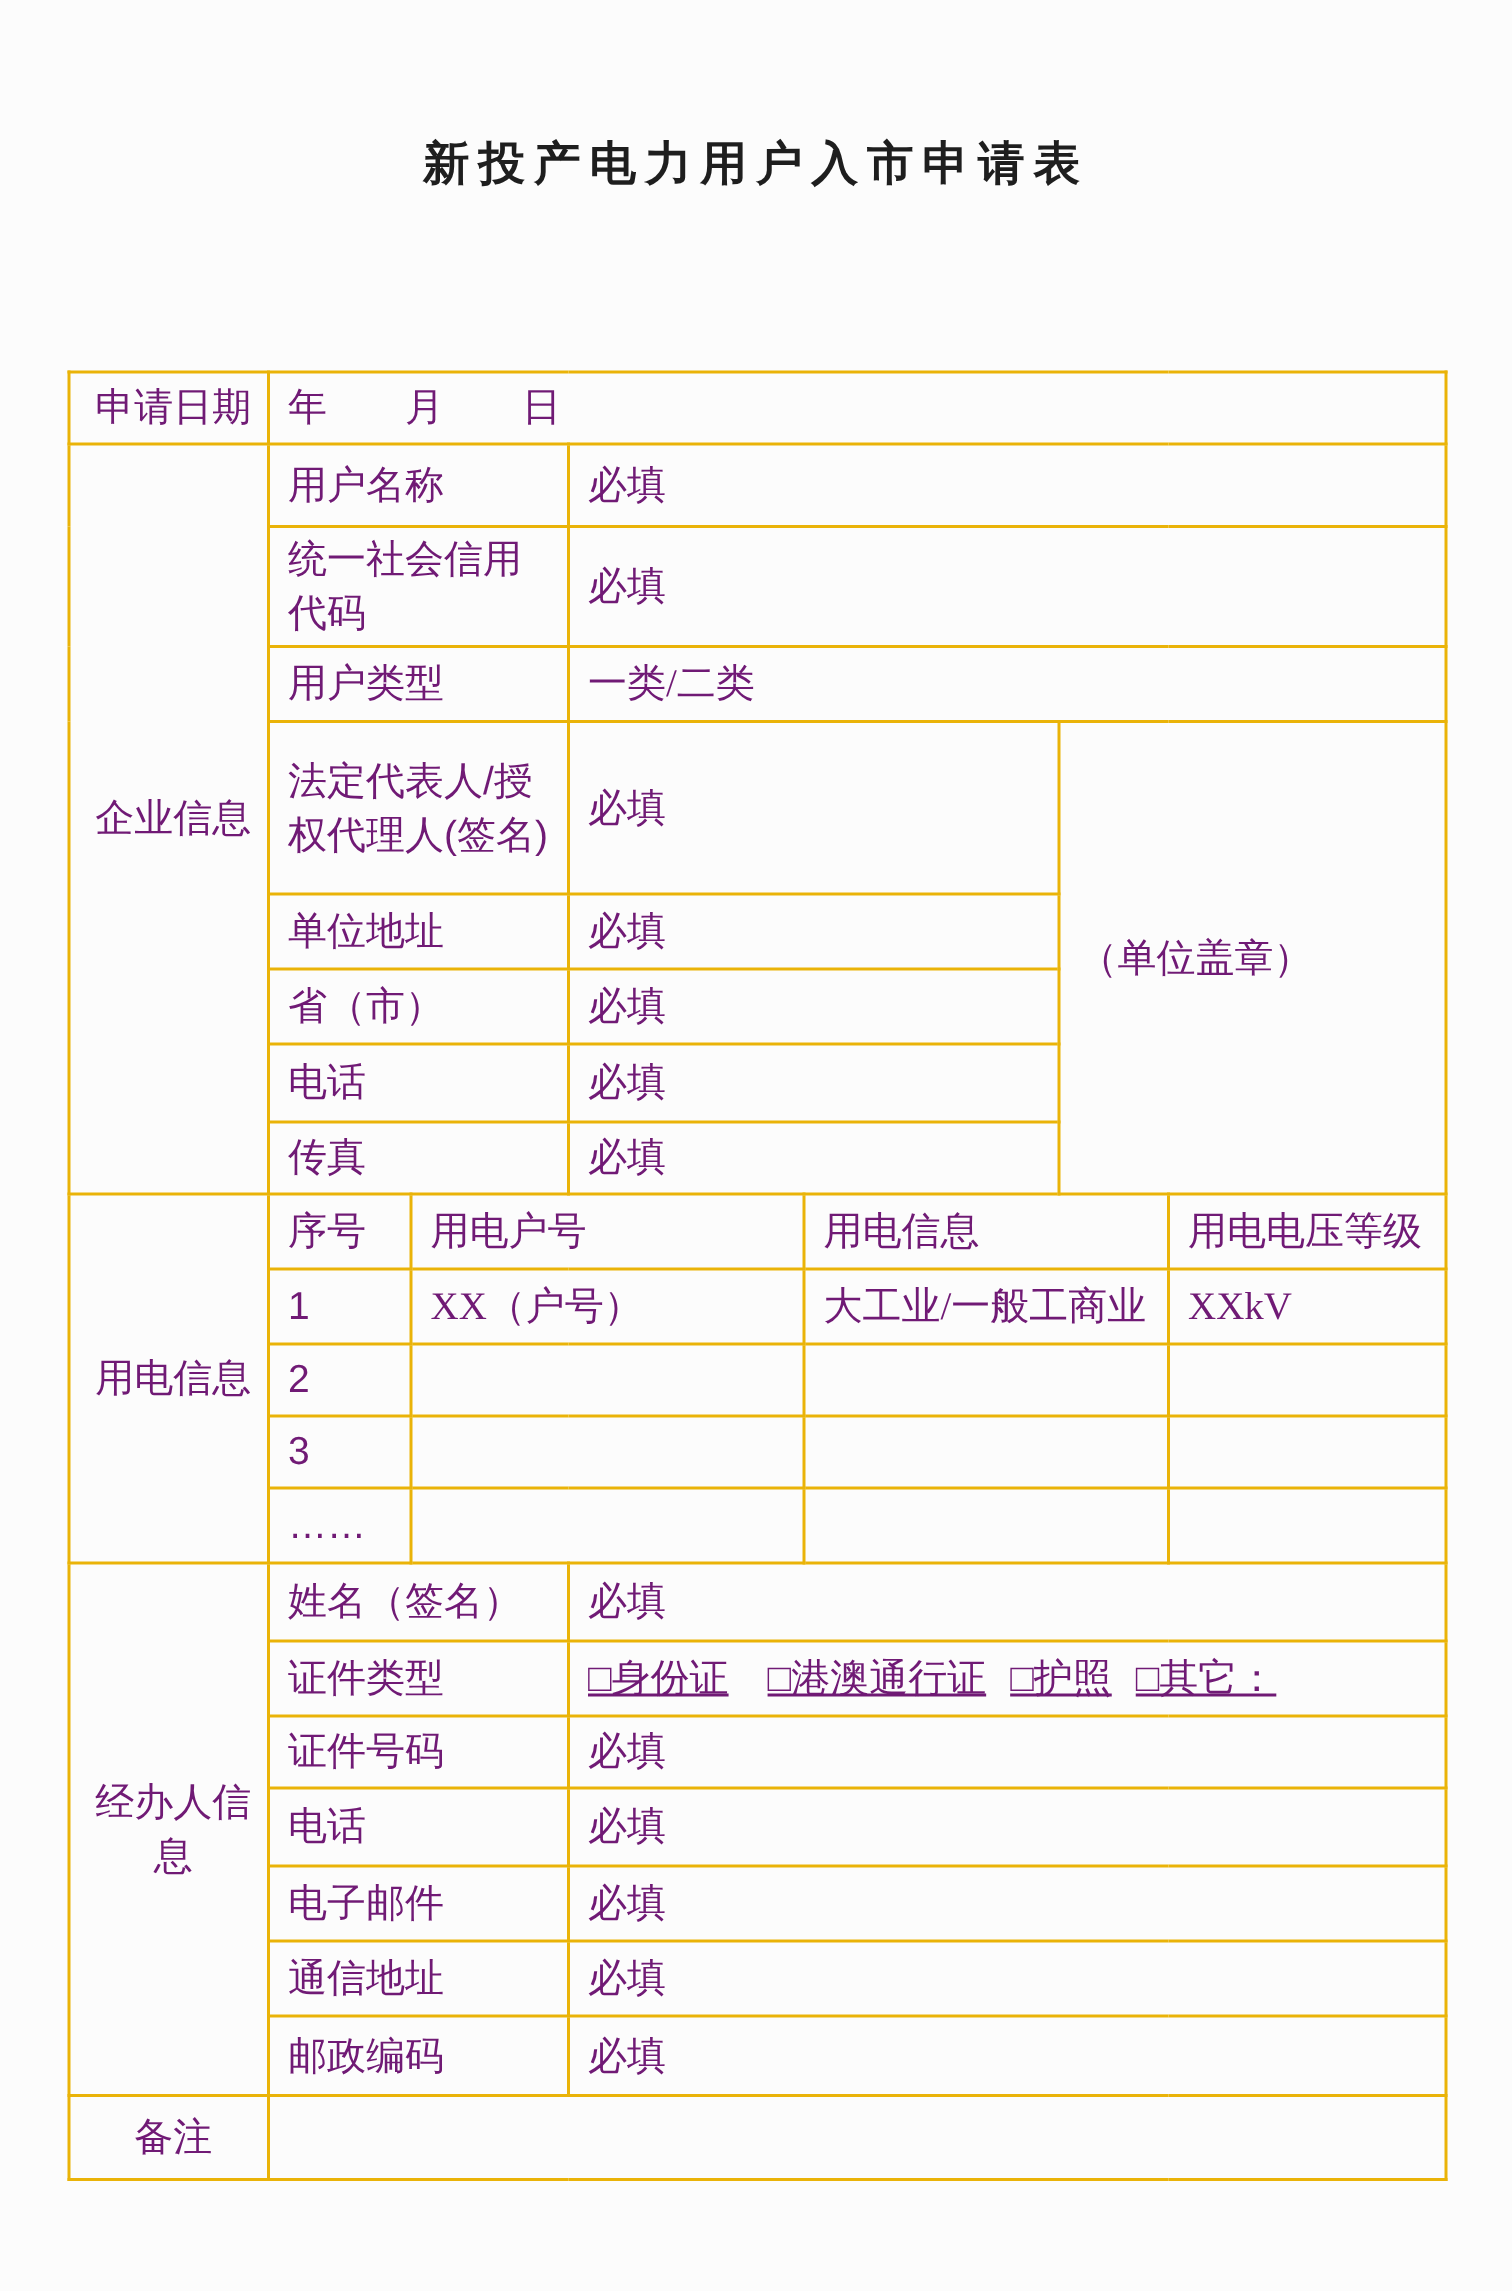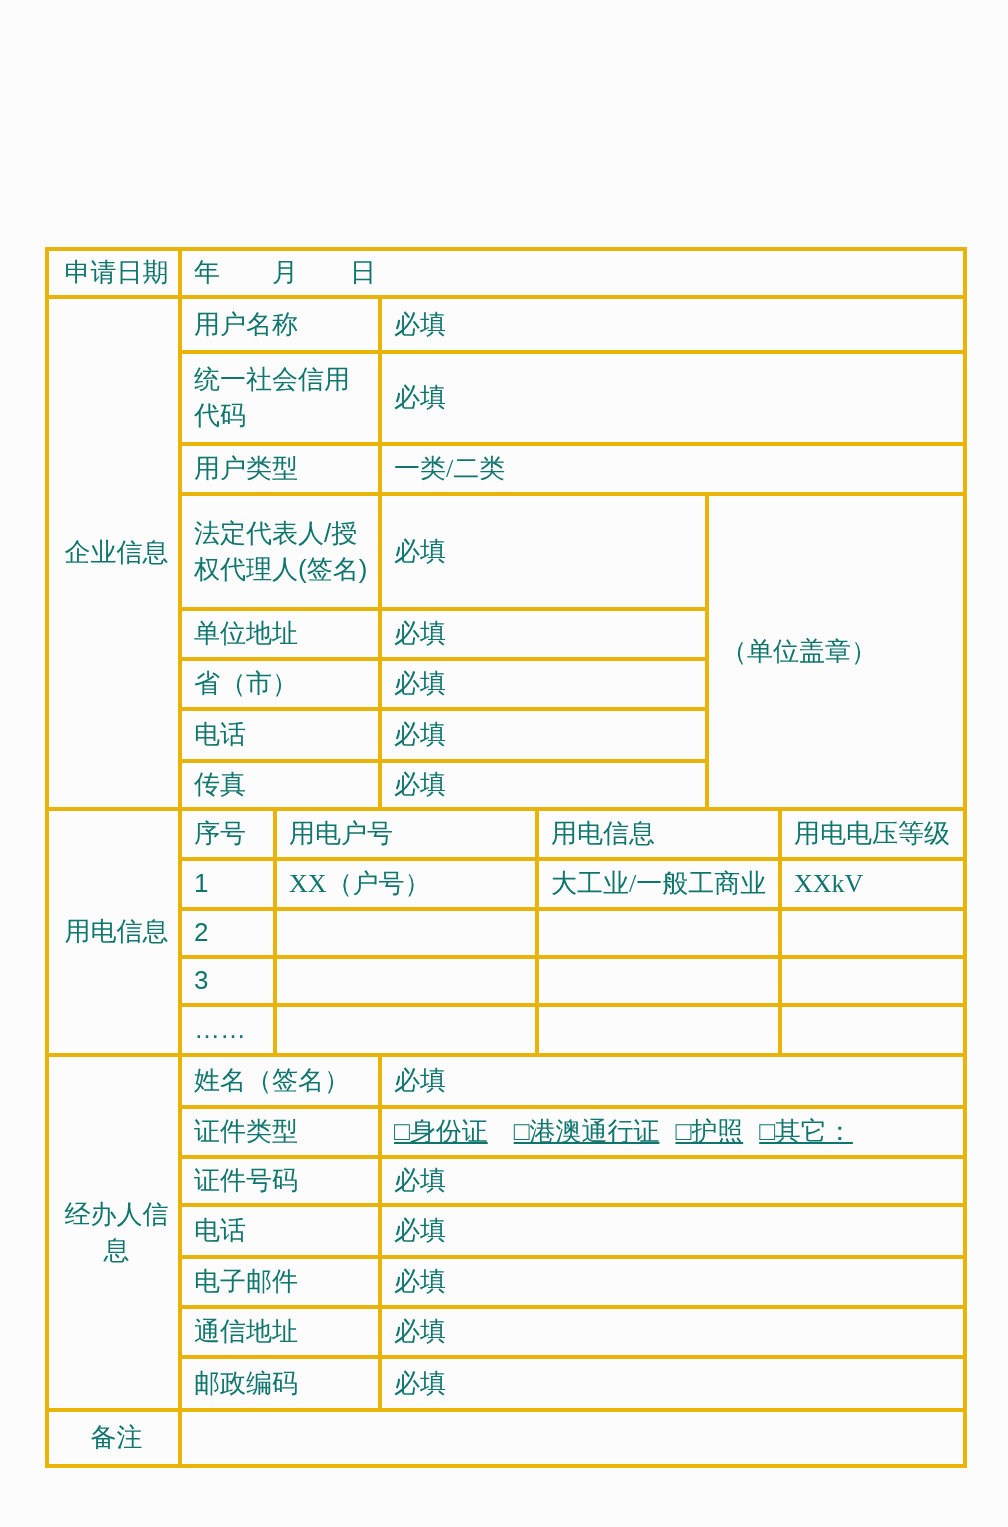--- a/index.html
+++ b/index.html
@@ -20,24 +20,24 @@
     letter-spacing:6px;
     color:#1e1e1e;
   }
   table.form{
     position:absolute;left:45px;top:247px;
     width:918px;
     border-collapse:collapse;
     table-layout:fixed;
   }
   table.form td{
-    border:4px solid #eab308;
+    border:2px solid #eab308;
     vertical-align:middle;
     font-size:26px;
-    color:#0f766e;
+    color:#701a75;
     padding:2px 6px 2px 12px;
     word-break:break-all;
     line-height:1.38;
     overflow:hidden;
   }
   td.group{
     text-align:center;
     padding:2px 4px;
   }
   td.fieldlabel{padding-left:13px;}
@@ -65,27 +65,28 @@
     text-align:left;
     padding-left:16px;
     padding-bottom:48px;
     font-size:26px;
   }
   td.checks{padding-left:15px;font-size:26px;color:#2e2e2e;text-decoration:underline;}
   .chk-opt{margin-right:16px;white-space:nowrap;}
   .chk-opt.first{margin-right:26px;}
   tr.h48{height:48px}  tr.h50{height:50px}  tr.h52{height:52px}
   tr.h53{height:53px}  tr.h55{height:55px}  tr.h72{height:56px}
-  tr.h80{height:92px}  tr.h115{height:115px}
+  tr.h80{height:80px}  tr.h115{height:115px}
 </style>
 </head>
 <body>
 
 <div class="sheet">
 
+  <div class="doc-title">新投产电力用户入市申请表</div>
 
   <table class="form">
     <colgroup>
       <col style="width:133px">
         <col style="width:95px">
         <col style="width:105px">
       <col style="width:157px">
         <col style="width:170px">
         <col style="width:73px">
       <col style="width:185px">

